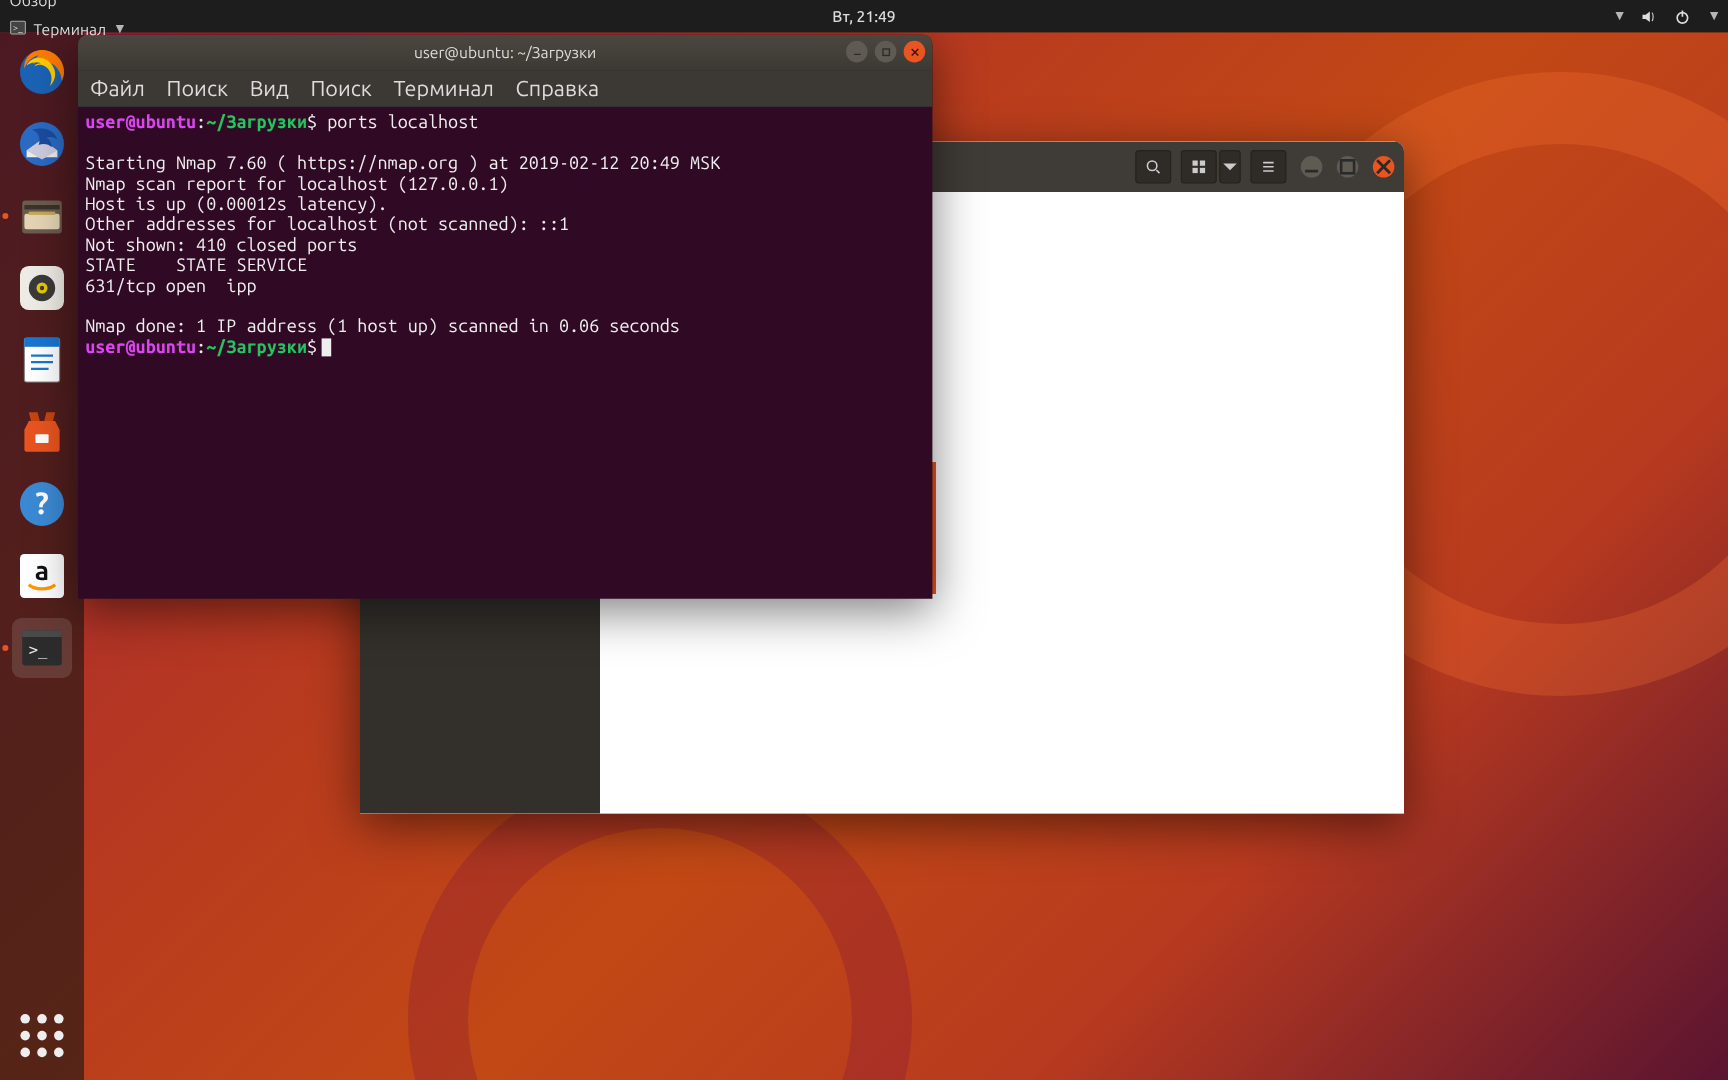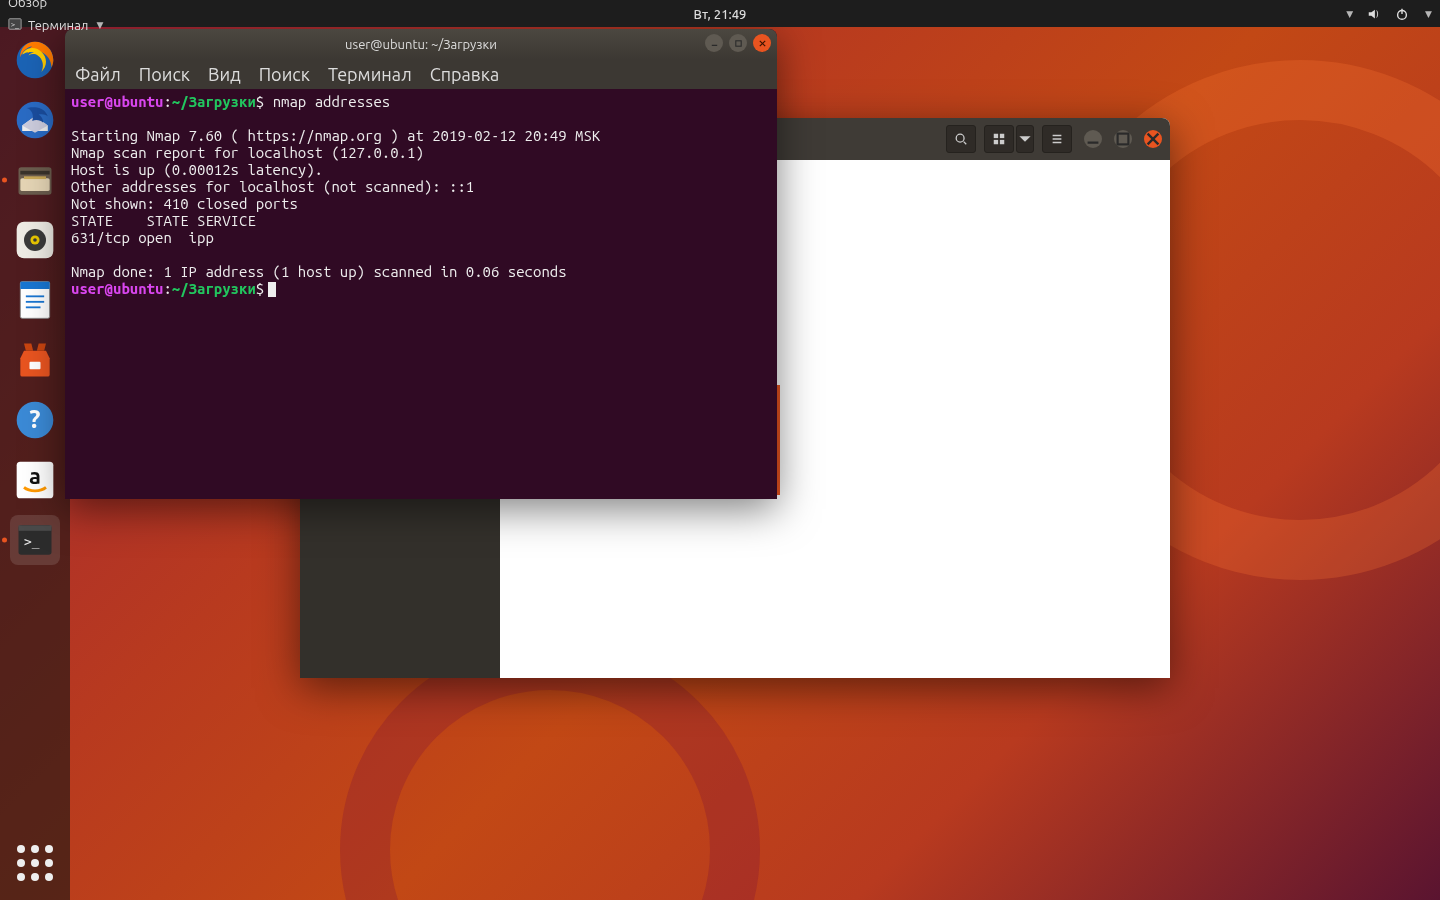--- a/index.html
+++ b/index.html
@@ -269,21 +269,21 @@
     </div>
   </div>
   <div class="term-menubar">
     <span>Файл</span>
     <span>Поиск</span>
     <span>Вид</span>
     <span>Поиск</span>
     <span>Терминал</span>
     <span>Справка</span>
   </div>
-  <div class="term-body"><span class="prompt-user">user@ubuntu</span><span class="prompt-colon">:</span><span class="prompt-path">~/Загрузки</span><span class="prompt-colon">$</span><span> nmap addresses</span>
+  <div class="term-body"><span class="prompt-user">user@ubuntu</span><span class="prompt-colon">:</span><span class="prompt-path">~/Загрузки</span><span class="prompt-colon">$</span><span> ports localhost</span>
 
 <span>Starting Nmap 7.60 ( https://nmap.org ) at 2019-02-12 20:49 MSK</span>
 <span>Nmap scan report for localhost (127.0.0.1)</span>
 <span>Host is up (0.00012s latency).</span>
 <span>Other addresses for localhost (not scanned): ::1</span>
 <span>Not shown: 410 closed ports</span>
 <span>STATE    STATE SERVICE</span>
 <span>631/tcp open  ipp</span>
 
 <span>Nmap done: 1 IP address (1 host up) scanned in 0.06 seconds</span>

